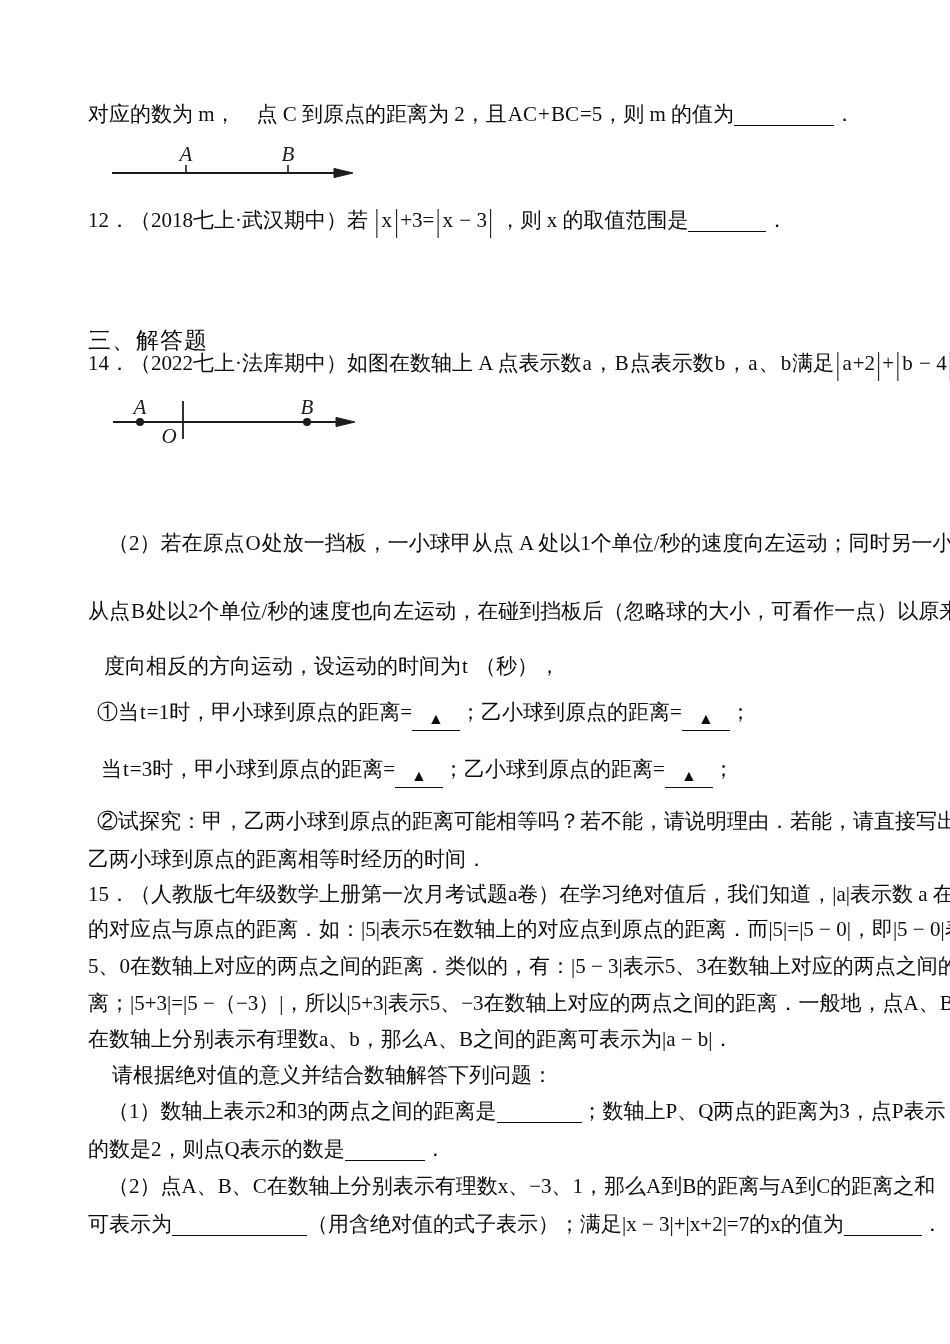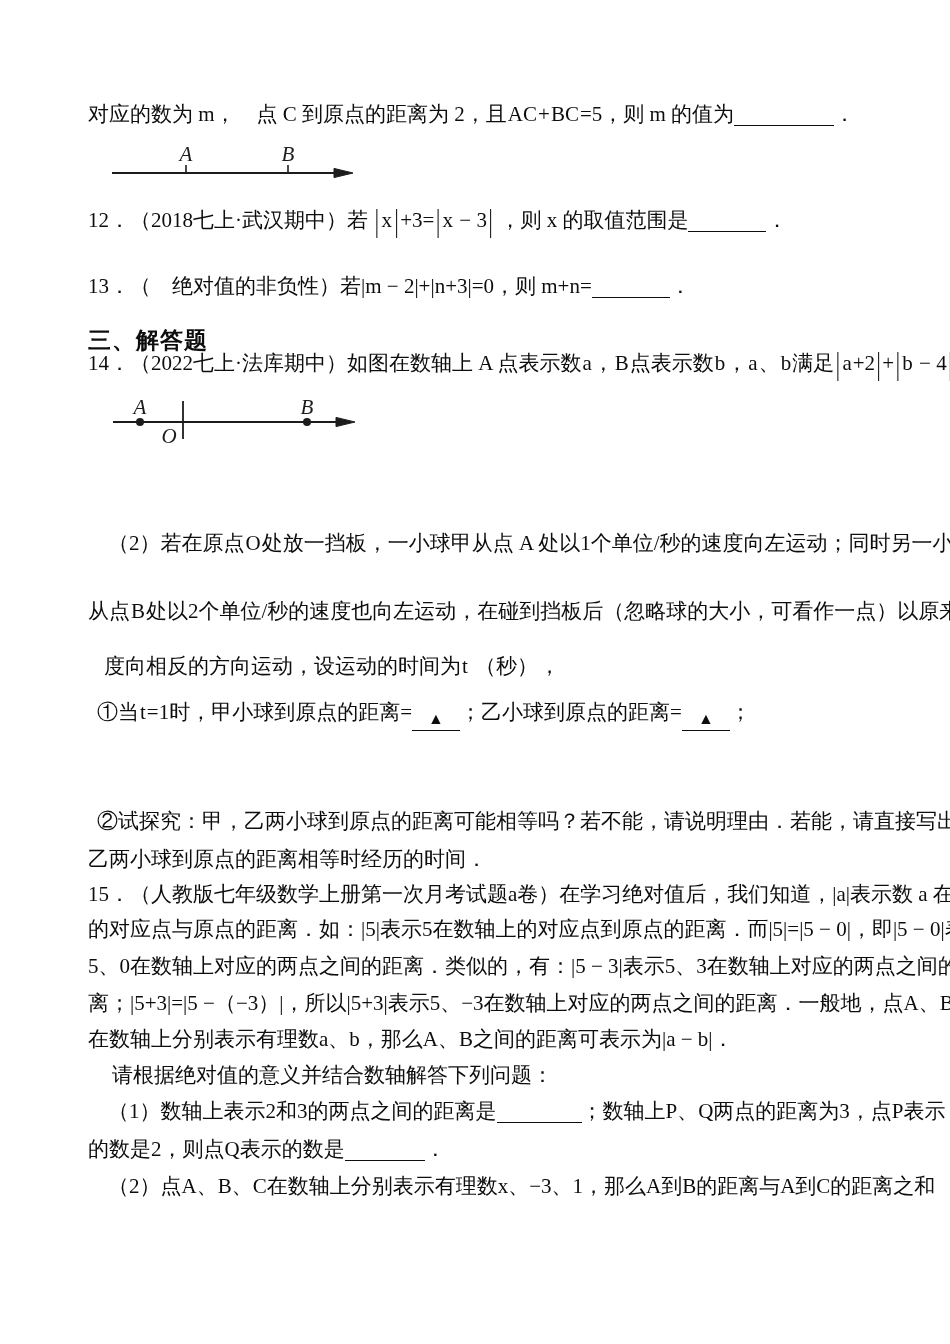--- a/index.html
+++ b/index.html
@@ -28,21 +28,21 @@
     display:inline-block;
     border-bottom:1.6px solid #0d0d0d;
     height:24px;line-height:26px;
     vertical-align:-5px;
     text-align:center;
   }
   .line .blank.tri{font-size:16px;}
   .heading{
     position:absolute;
     font-family:"Liberation Sans","DejaVu Sans",sans-serif;
-    font-weight:700;font-size:23px;line-height:28px;
+    font-weight:400;font-size:23px;line-height:28px;
     color:#0d0d0d;letter-spacing:1px;
     white-space:nowrap;
   }
   svg.fig{position:absolute;overflow:visible;}
   svg.fig line, svg.fig path{stroke:#1c1c1c;}
   svg.fig .figlabel{
     font-family:"Liberation Serif","DejaVu Serif",serif;
     font-style:italic;font-size:21px;fill:#1c1c1c;
   }
 </style>
@@ -56,47 +56,48 @@
   <svg class="fig" style="left:105px;top:145px" width="280" height="46">
     <line x1="7" y1="28" x2="234" y2="28" stroke-width="1.8"></line>
     <path d="M248,28 L229,23.4 L229,32.6 Z" fill="#1c1c1c" stroke="none"></path>
     <line x1="81" y1="20" x2="81" y2="28" stroke-width="1.6"></line>
     <line x1="183" y1="20" x2="183" y2="28" stroke-width="1.6"></line>
     <text x="81" y="16" text-anchor="middle" class="figlabel">A</text>
     <text x="183" y="16" text-anchor="middle" class="figlabel">B</text>
   </svg>
 
   <div class="line" style="top:205px;left:88px"><span>12．（2018七上·武汉期中）若 </span><span class="vb">|</span><span class="it">x</span><span class="vb">|</span><span>+3=</span><span class="vb">|</span><span class="it">x</span><span> − 3</span><span class="vb">|</span><span> ，则 x 的取值范围是</span><span class="blank" style="width: 78px;"></span><span>．</span></div>
-  <div class="line" style="top:271px;left:88px"><span>13．（　绝对值的非负性）若|m − 2|+|n+3|=0，则 m+n=</span><span class="blank" style="width: 78px;"></span><span>．</span></div>
 
   <h2 class="heading" style="top:307px;left:88px">三、解答题</h2>
 
   <div class="line" style="top:348px;left:88px"><span>14．（2022七上·法库期中）如图在数轴上 A 点表示数</span><span class="it">a</span><span>，</span><span class="it">B</span><span>点表示数</span><span class="it">b</span><span>，</span><span class="it">a</span><span>、</span><span class="it">b</span><span>满足</span><span class="vb">|</span><span class="it">a</span><span>+2</span><span class="vb">|</span><span>+</span><span class="vb">|</span><span class="it">b</span><span> − 4</span><span class="vb">|</span></div>
 
   <svg class="fig" style="left:105px;top:390px" width="280" height="60">
     <line x1="8" y1="32" x2="236" y2="32" stroke-width="1.8"></line>
     <path d="M250,32 L231,27.4 L231,36.6 Z" fill="#1c1c1c" stroke="none"></path>
     <circle cx="35" cy="32" r="4" fill="#1c1c1c"></circle>
     <circle cx="202" cy="32" r="4" fill="#1c1c1c"></circle>
     <line x1="78" y1="11" x2="78" y2="49" stroke-width="1.8"></line>
     <text x="35" y="24" text-anchor="middle" class="figlabel">A</text>
     <text x="202" y="24" text-anchor="middle" class="figlabel">B</text>
     <text x="64" y="53" text-anchor="middle" class="figlabel">O</text>
   </svg>
 
   <div class="line" style="top:528px;left:108px"><span>（2）若在原点</span><span class="it">O</span><span>处放一挡板，一小球甲从点 A 处以1个单位/秒的速度向左运动；同时另一小球乙</span></div>
   <div class="line" style="top:596px;left:88px"><span>从点</span><span class="it">B</span><span>处以2个单位/秒的速度也向左运动，在碰到挡板后（忽略球的大小，可看作一点）以原来的速</span></div>
   <div class="line" style="top:651px;left:104px"><span>度向相反的方向运动，设运动的时间为</span><span class="it">t</span><span> </span><span class="it">（秒）</span><span>，</span></div>
   <div class="line" style="top:697px;left:97px"><span>①当</span><span class="it">t</span><span>=1时，甲小球到原点的距离=</span><span class="blank tri" style="width: 48px;">▲</span><span>；乙小球到原点的距离=</span><span class="blank tri" style="width: 48px;">▲</span><span>；</span></div>
+  <div class="line" style="top:754px;left:101px"><span>当</span><span class="it">t</span><span>=3时，甲小球到原点的距离=</span><span class="blank tri" style="width: 48px;">▲</span><span>；乙小球到原点的距离=</span><span class="blank tri" style="width: 48px;">▲</span><span>；</span></div>
   <div class="line" style="top:806px;left:97px"><span>②试探究：甲，乙两小球到原点的距离可能相等吗？若不能，请说明理由．若能，请直接写出甲，</span></div>
   <div class="line" style="top:844px;left:88px"><span>乙两小球到原点的距离相等时经历的时间．</span></div>
 
   <div class="line" style="top:879px;left:88px"><span>15．（人教版七年级数学上册第一次月考试题a卷）在学习绝对值后，我们知道，|a|表示数 a 在数轴上</span></div>
   <div class="line" style="top:914px;left:88px"><span>的对应点与原点的距离．如：|5|表示5在数轴上的对应点到原点的距离．而|5|=|5 − 0|，即|5 − 0|表示</span></div>
   <div class="line" style="top:951px;left:88px"><span>5、0在数轴上对应的两点之间的距离．类似的，有：|5 − 3|表示5、3在数轴上对应的两点之间的距</span></div>
   <div class="line" style="top:988px;left:88px"><span>离；|5+3|=|5 −（−3）|，所以|5+3|表示5、−3在数轴上对应的两点之间的距离．一般地，点A、B</span></div>
   <div class="line" style="top:1060px;left:112px"><span>请根据绝对值的意义并结合数轴解答下列问题：</span></div>
   <div class="line" style="top:1024px;left:88px"><span>在数轴上分别表示有理数a、b，那么A、B之间的距离可表示为|a − b|．</span></div>
   <div class="line" style="top:1096px;left:108px"><span>（1）数轴上表示2和3的两点之间的距离是</span><span class="blank" style="width: 85px;"></span><span>；数轴上P、Q两点的距离为3，点P表示</span></div>
   <div class="line" style="top:1134px;left:88px"><span>的数是2，则点Q表示的数是</span><span class="blank" style="width: 80px;"></span><span>．</span></div>
   <div class="line" style="top:1171px;left:108px"><span>（2）点A、B、C在数轴上分别表示有理数x、−3、1，那么A到B的距离与A到C的距离之和</span></div>
+  <div class="line" style="top:1209px;left:88px"><span>可表示为</span><span class="blank" style="width: 135px;"></span><span>（用含绝对值的式子表示）；满足|x − 3|+|x+2|=7的x的值为</span><span class="blank" style="width: 78px;"></span><span>．</span></div>
 
 </main>
 
 </body></html>

